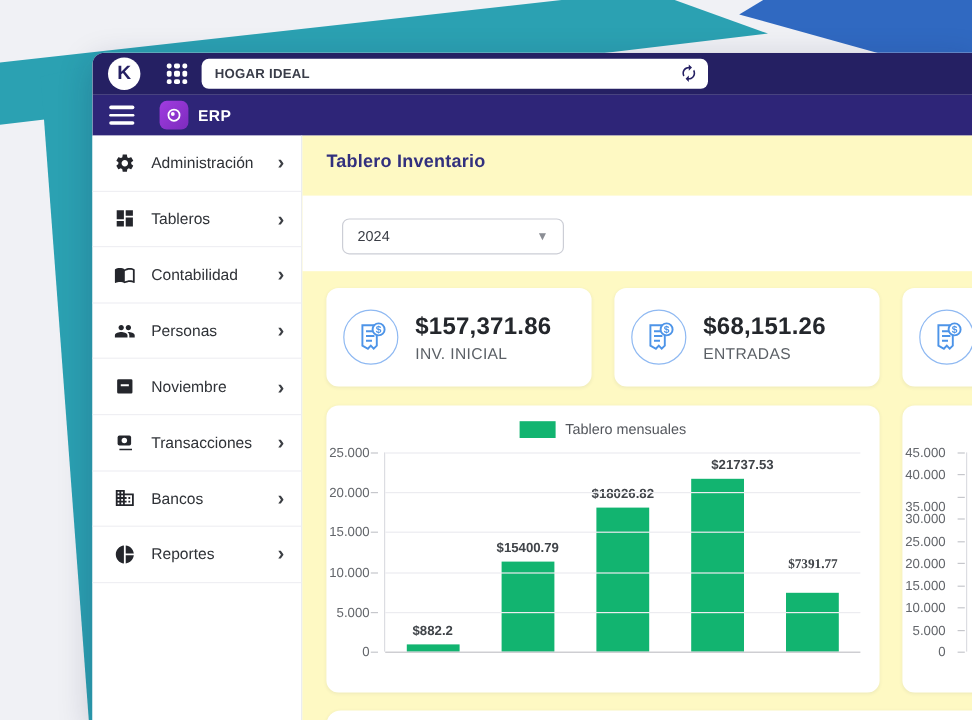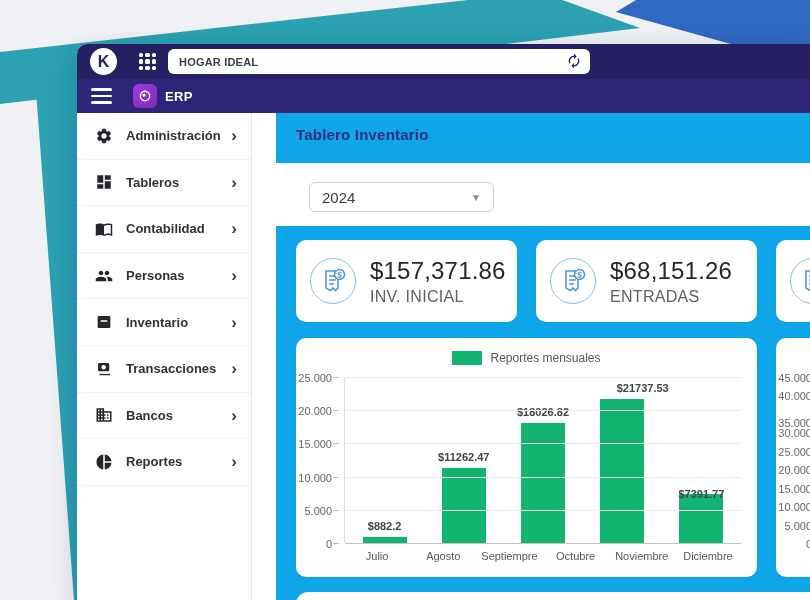--- a/index.html
+++ b/index.html
@@ -29,39 +29,39 @@
   .hamburger span{height:2.6px;background:#fff;border-radius:2px;}
   .erp-badge{position:absolute;left:56px;top:5px;width:24px;height:24px;border-radius:6px;
     background:linear-gradient(135deg,#a13ce0,#7c2bbd);display:flex;align-items:center;justify-content:center;}
   .erp-label{position:absolute;left:88px;top:10px;color:#fff;font-size:13px;font-weight:bold;letter-spacing:.3px;}
 
   
   .win-body{position:absolute;left:0;top:69px;width:100%;height:487px;display:flex;}
   .sidebar{width:175px;height:100%;background:#fff;border-right:1px solid #e7e9ee;flex:none;}
   .side-item{height:46.6px;display:flex;align-items:center;padding:0 14px 0 18px;border-bottom:1px solid #efeff3;cursor:pointer;}
   .side-item .ic{width:18px;height:18px;color:#24262c;flex:none;}
-  .side-item .lbl{margin-left:13px;font-size:13px;font-weight:bold;color:#2f3237;flex:1;}
+  .side-item .lbl{margin-left:13px;font-size:13px;font-weight:normal;color:#2f3237;flex:1;}
   .side-item .chev{color:#3c3f44;font-size:17px;font-weight:bold;line-height:1;}
 
-  .content{position:relative;flex:1;background:#0ea5e9;overflow:hidden;margin-left:24px;}
+  .content{position:relative;flex:1;background:#fef9c3;overflow:hidden;}
   .page-title{position:absolute;left:20px;top:13px;font-size:15px;font-weight:bold;color:#32307e;letter-spacing:.2px;}
   .filter-bar{position:absolute;left:0;top:50px;width:100%;height:63px;background:#fff;}
   .year-select{position:absolute;left:33px;top:19px;width:185px;height:30px;border:1px solid #ccced6;border-radius:6px;
     background:#fff;display:flex;align-items:center;padding:0 12px;cursor:pointer;}
-  .year-select .val{flex:1;font-size:15px;color:#3a3d45;}
+  .year-select .val{flex:1;font-size:12px;color:#3a3d45;}
   .year-select .caret{color:#8b8e95;font-size:10px;}
 
   .card{position:absolute;background:#fff;border-radius:10px;box-shadow:0 1px 3px rgba(40,50,90,.07);}
   
   .sum-card{top:127px;width:221px;height:82px;display:flex;align-items:center;padding:0 14px;}
   .sum-icon{width:46px;height:46px;border-radius:50%;border:1px solid #8fb9f2;flex:none;
     display:flex;align-items:center;justify-content:center;}
   .sum-txt{margin-left:14px;min-width:0;}
-  .sum-val{font-size:24px;color:#24272c;font-weight:400;letter-spacing:.2px;white-space:nowrap;}
-  .sum-lbl{font-size:16px;color:#5b6066;margin-top:3px;letter-spacing:.3px;white-space:nowrap;}
+  .sum-val{font-size:20px;color:#24272c;font-weight:700;letter-spacing:.2px;white-space:nowrap;}
+  .sum-lbl{font-size:13px;color:#5b6066;margin-top:3px;letter-spacing:.3px;white-space:nowrap;}
 
   
   .chartA{left:20px;top:225px;width:461px;height:239px;}
   .legend{position:absolute;left:0;top:13px;width:100%;display:flex;align-items:center;justify-content:center;gap:8px;cursor:pointer;}
   .legend .sw{width:30px;height:14px;background:#12b470;}
   .legend .lg-lbl{font-size:12px;color:#53565c;}
   .y-axis{position:absolute;left:0;top:39px;width:44px;height:166px;}
   .ytick{position:absolute;right:8px;font-size:11px;color:#63666b;white-space:nowrap;}
   .tickdash{position:absolute;right:1px;width:6px;height:1px;background:#c6c7cc;}
   .plot{position:absolute;left:48px;right:16px;top:39px;height:166px;border-left:1px solid #dcdde2;}
@@ -164,21 +164,21 @@
                 <path d="M16 11c1.66 0 2.99-1.34 2.99-3S17.66 5 16 5c-1.66 0-3 1.34-3 3s1.34 3 3 3zm-8 0c1.66 0 2.99-1.34 2.99-3S9.66 5 8 5C6.34 5 5 6.34 5 8s1.34 3 3 3zm0 2c-2.33 0-7 1.17-7 3.5V19h14v-2.5c0-2.33-4.67-3.5-7-3.5zm8 0c-.29 0-.62.02-.97.05 1.16.84 1.97 1.97 1.97 3.45V19h6v-2.5c0-2.33-4.67-3.5-7-3.5z"></path>
               </svg></span>
           <span class="lbl">Personas</span>
           <span class="chev">›</span>
         </div>
 
         <div class="side-item">
           <span class="ic"><svg viewBox="0 0 24 24" width="18" height="18" fill="currentColor">
                 <path d="M5 4h14a1.5 1.5 0 011.5 1.5v13A1.5 1.5 0 0119 20H5a1.5 1.5 0 01-1.5-1.5v-13A1.5 1.5 0 015 4zm2.5 5.5h9v2.2h-9z" fill-rule="evenodd" clip-rule="evenodd"></path>
               </svg></span>
-          <span class="lbl">Inventario</span>
+          <span class="lbl">Noviembre</span>
           <span class="chev">›</span>
         </div>
 
         <div class="side-item">
           <span class="ic"><svg viewBox="0 0 24 24" width="18" height="18" fill="currentColor">
                 <rect x="4" y="4" width="15" height="11" rx="2"></rect>
                 <circle cx="11.5" cy="9.5" r="3" fill="#fff"></circle>
                 <path d="M6 18.5h14v1.8H6z"></path>
               </svg></span>
           <span class="lbl">Transacciones</span>
@@ -255,21 +255,21 @@
           </div>
           <div class="sum-txt">
             <div class="sum-val"></div>
             <div class="sum-lbl"></div>
           </div>
         </div>
 
         <div class="card chartA">
           <div class="legend">
             <span class="sw" style="background: rgb(18, 180, 112);"></span>
-            <span class="lg-lbl">Reportes mensuales</span>
+            <span class="lg-lbl">Tablero mensuales</span>
           </div>
           <div class="y-axis">
               <div class="ytick" style="top: -5px;">25.000</div>
               <div class="tickdash" style="top: 0px;"></div>
               <div class="ytick" style="top: 28.2px;">20.000</div>
               <div class="tickdash" style="top: 33.2px;"></div>
               <div class="ytick" style="top: 61.4px;">15.000</div>
               <div class="tickdash" style="top: 66.4px;"></div>
               <div class="ytick" style="top: 94.6px;">10.000</div>
               <div class="tickdash" style="top: 99.6px;"></div>
@@ -279,49 +279,41 @@
               <div class="tickdash" style="top: 166px;"></div>
             </div>
           <div class="plot">
             <div class="bars">
                 <div class="slot">
                   <div class="bar" style="height: 5.85781px; background: rgb(18, 180, 112);"></div>
                   <div class="bar-val" style="bottom: 10.8578px;">$882.2</div>
                 </div>
                 <div class="slot">
                   <div class="bar" style="height: 74.7828px; background: rgb(18, 180, 112);"></div>
-                  <div class="bar-val" style="bottom: 79.7828px;">$11262.47</div>
+                  <div class="bar-val" style="bottom: 79.7828px;">$15400.79</div>
                 </div>
                 <div class="slot">
                   <div class="bar" style="height: 119.698px; background: rgb(18, 180, 112);"></div>
                   <div class="bar-val" style="bottom: 124.698px;">$18026.82</div>
                 </div>
                 <div class="slot">
                   <div class="bar" style="height: 144.337px; background: rgb(18, 180, 112);"></div>
                   <div class="bar-val" style="bottom: 149.337px; padding-left: 41px;">$21737.53</div>
                 </div>
                 <div class="slot">
                   <div class="bar" style="height: 49.0814px; background: rgb(18, 180, 112);"></div>
-                  <div class="bar-val" style="bottom: 43px;">$7391.77</div>
+                  <div class="bar-val" style="bottom: 67px; font-family: Liberation Serif, serif;">$7391.77</div>
                 </div>
               </div>
           <div class="gridline" style="top: 0px;"></div>
               <div class="gridline" style="top: 33.2px;"></div>
               <div class="gridline" style="top: 66.4px;"></div>
               <div class="gridline" style="top: 99.6px;"></div>
               <div class="gridline" style="top: 132.8px;"></div>
               <div class="gridline baseline" style="top: 166px;"></div>
-            </div>
-          <div class="x-axis">
-              <div>Julio</div>
-              <div>Agosto</div>
-              <div>Septiempre</div>
-              <div>Octubre</div>
-              <div>Noviembre</div>
-              <div>Diciembre</div>
             </div>
         </div>
 
         <div class="card chartB">
           <div class="y-axis">
               <div class="ytick" style="top: -5px;">45.000</div>
               <div class="tickdash" style="top: 0px; right: -8px;"></div>
               <div class="ytick" style="top: 13.4444px; text-align: center;">40.000</div>
               <div class="tickdash" style="top: 18.4444px; right: -8px;"></div>
               <div class="ytick" style="top: 40px;">35.000</div>

